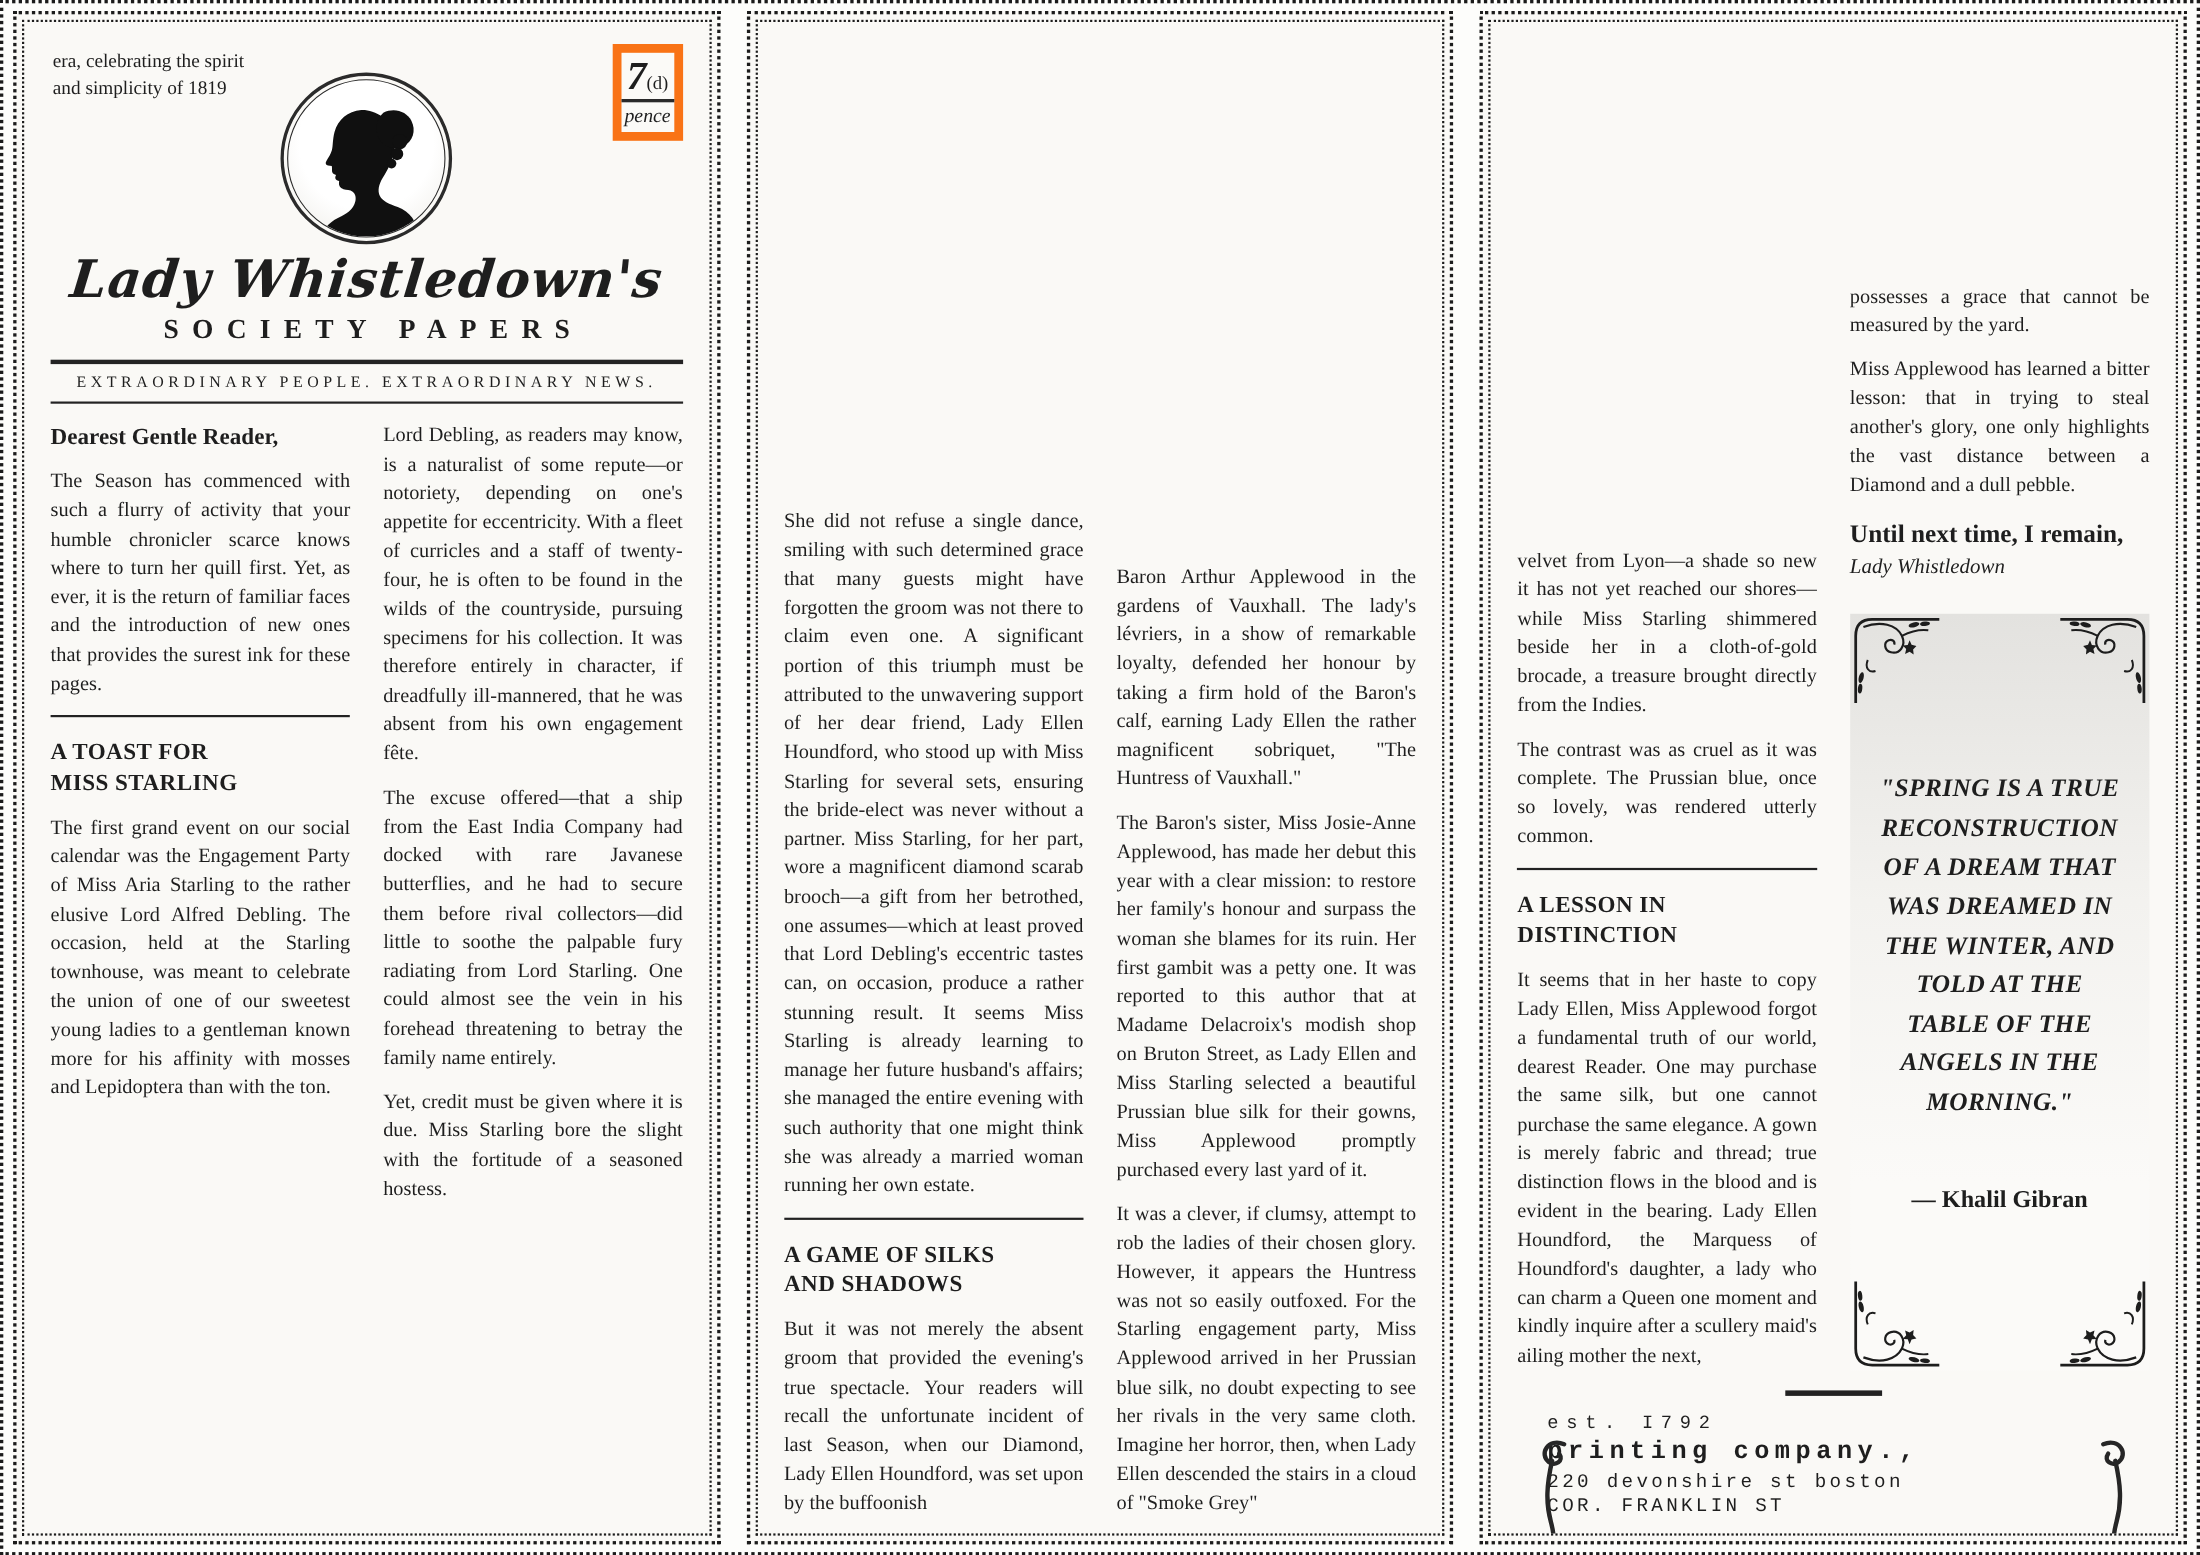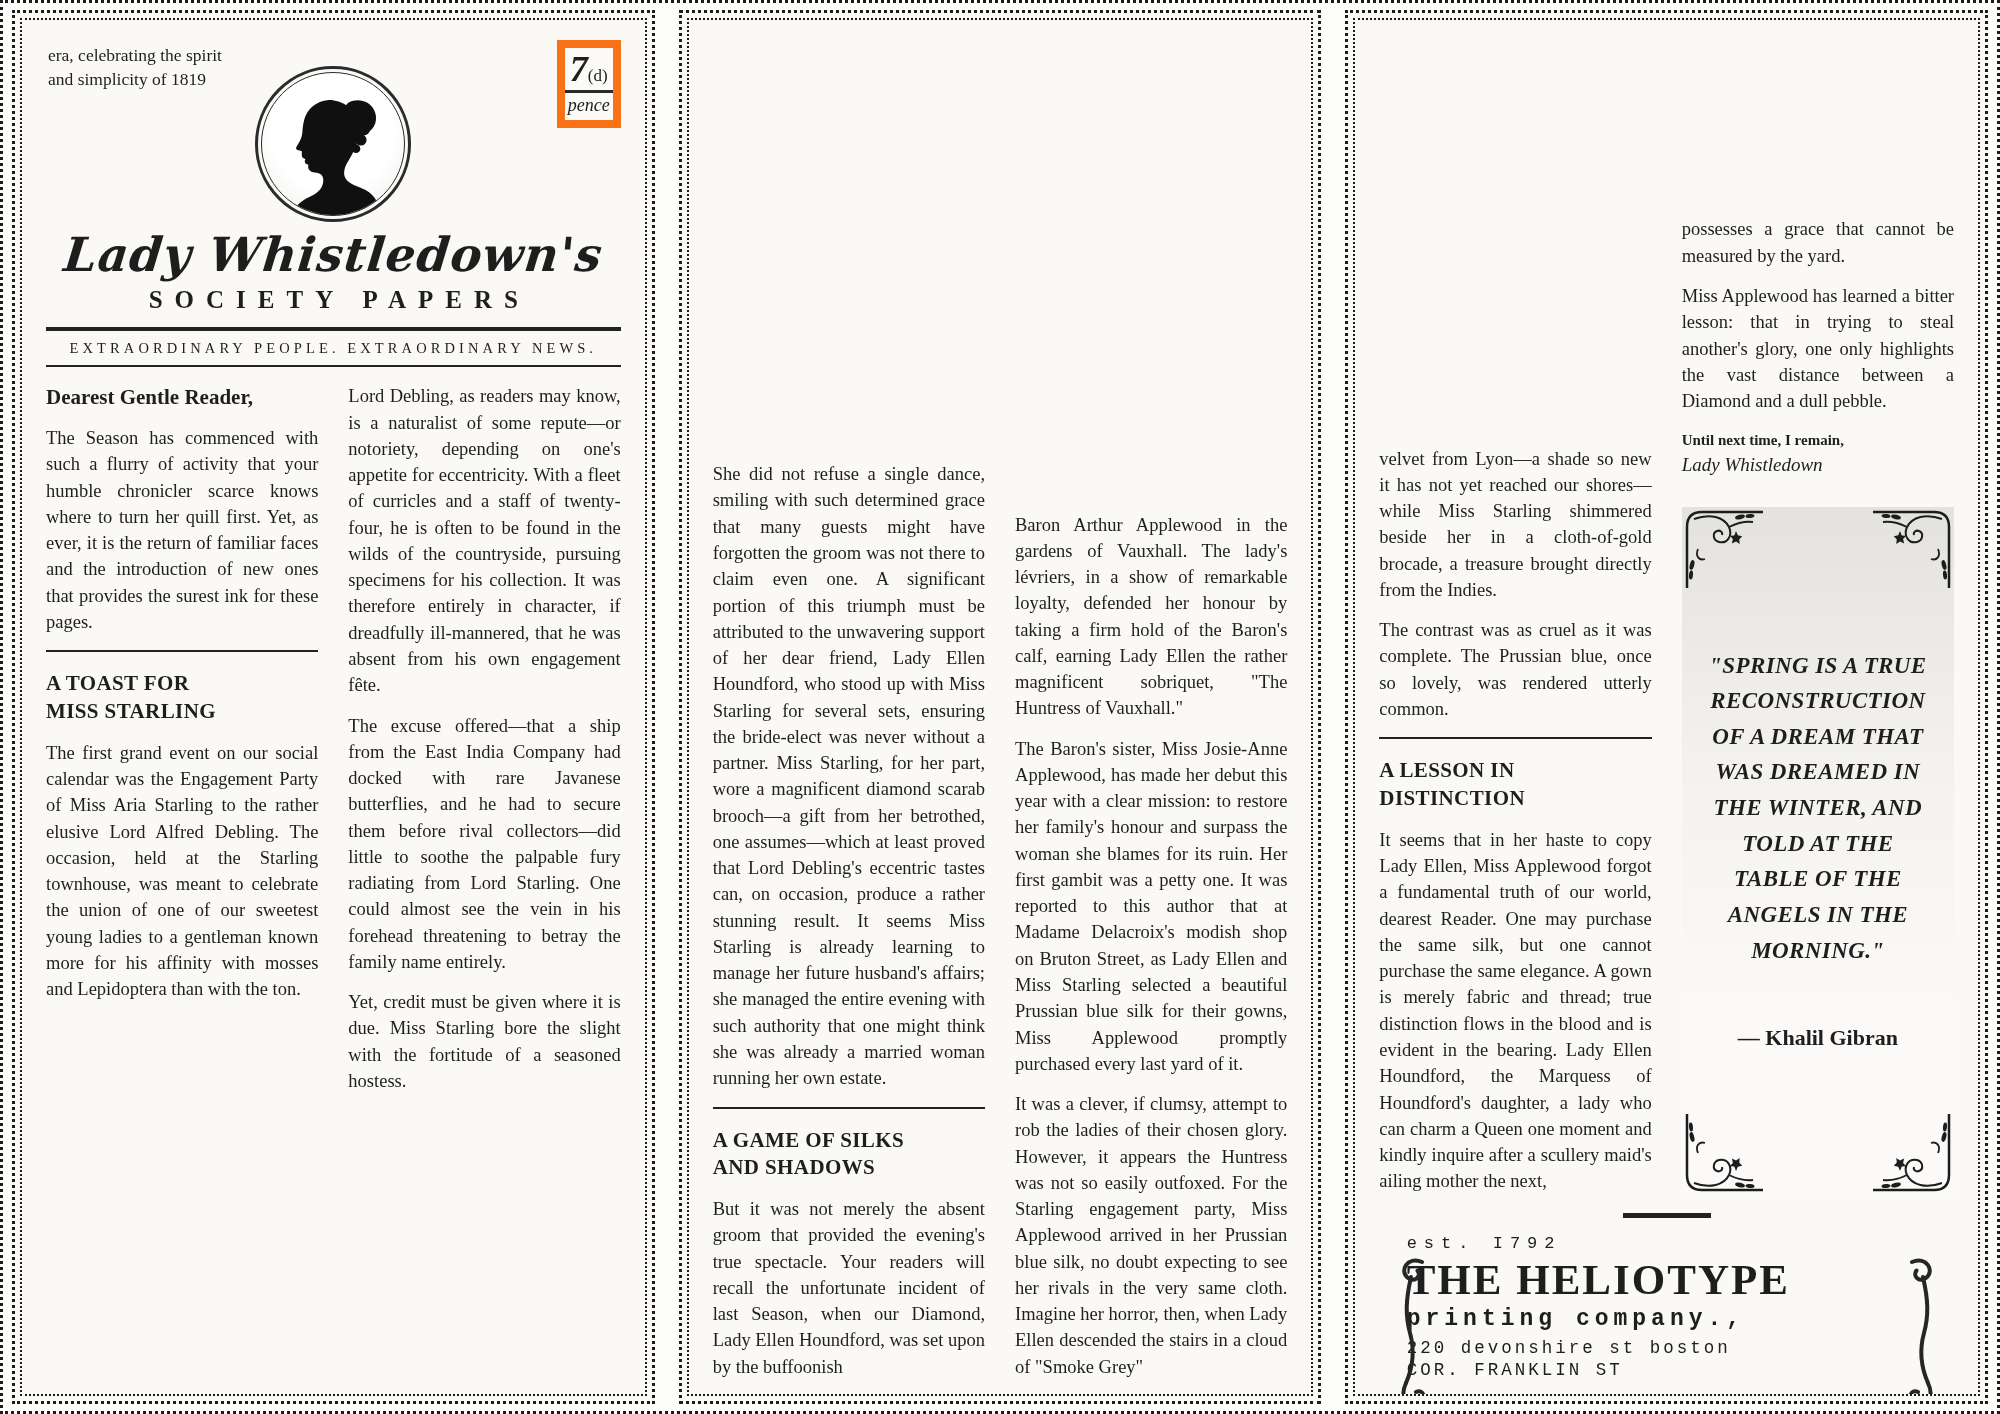--- a/index.html
+++ b/index.html
@@ -39,21 +39,21 @@
   .cols { display:flex; gap:30px; flex:1 1 auto; margin-top:16px; }
   .panel2 .cols, .panel3 .cols { margin-top:10px;align-items:flex-end; }
   .col { flex:1 1 0; font-size:18.5px; line-height:1.42; text-align:justify; }
   .col p { text-align:justify; }
   .col p + p { margin-top:14px; }
   .salutation { font-size:21px; font-weight:bold; margin-bottom:12px; text-align:left; }
   .section-rule { border:none; border-top:2.5px solid #222; margin:15px 0 18px; }
   .section-heading { font-size:21px; font-weight:bold; line-height:1.3; letter-spacing:.4px;
                      white-space:pre-line; margin-bottom:15px; text-align:left; }
   .signoff { margin-top:16px; text-align:left; }
-  .signoff-line1 { font-weight:bold; font-size:15px; }
+  .signoff-line1 { font-weight:bold; font-size:23px; }
   .signoff-line2 { font-weight:normal; font-style:italic; font-size:19px; }
 
   
   .quote-box { position:relative; margin-top:28px; height:688px; width:100%;
                background:linear-gradient(180deg,#e3e2df 0%, #f3f2ef 38%, #fbfaf8 75%);
                display:flex; flex-direction:column; justify-content:center; align-items:center;
                padding:40px 24px; }
   .corner { position:absolute; width:80px; height:80px; }
   .corner.tl { top:2px; left:2px; }
   .corner.tr { top:2px; right:2px; transform:scaleX(-1); }
@@ -229,21 +229,20 @@
             <path d="M18 24 C13 46 12 62 17 80 C22 98 20 114 13 130" fill="none" stroke="#262626" stroke-width="4" stroke-linecap="round"></path>
             <path d="M13 130 C6 145 15 157 26 152 C34.5 148 31 135 23 139" fill="none" stroke="#262626" stroke-width="4" stroke-linecap="round"></path>
           </svg>
           <svg class="swash right" viewBox="0 0 42 158" aria-hidden="true">
             <path d="M29 9 C14 3 6 18 15 25 C21 29.5 29 24 24.5 17.5" fill="none" stroke="#262626" stroke-width="4" stroke-linecap="round"></path>
             <path d="M18 24 C13 46 12 62 17 80 C22 98 20 114 13 130" fill="none" stroke="#262626" stroke-width="4" stroke-linecap="round"></path>
             <path d="M13 130 C6 145 15 157 26 152 C34.5 148 31 135 23 139" fill="none" stroke="#262626" stroke-width="4" stroke-linecap="round"></path>
           </svg>
           <div class="footer-bar"></div>
           <div class="footer-est">est. I792</div>
-          <div class="footer-name">THE HELIOTYPE</div>
           <div class="footer-sub">printing company.,</div>
           <div class="footer-addr1">220 devonshire st boston</div>
           <div class="footer-addr2">COR. FRANKLIN ST</div>
         </div>
       </div>
 
     </div>
   </div>
 
 </div>

